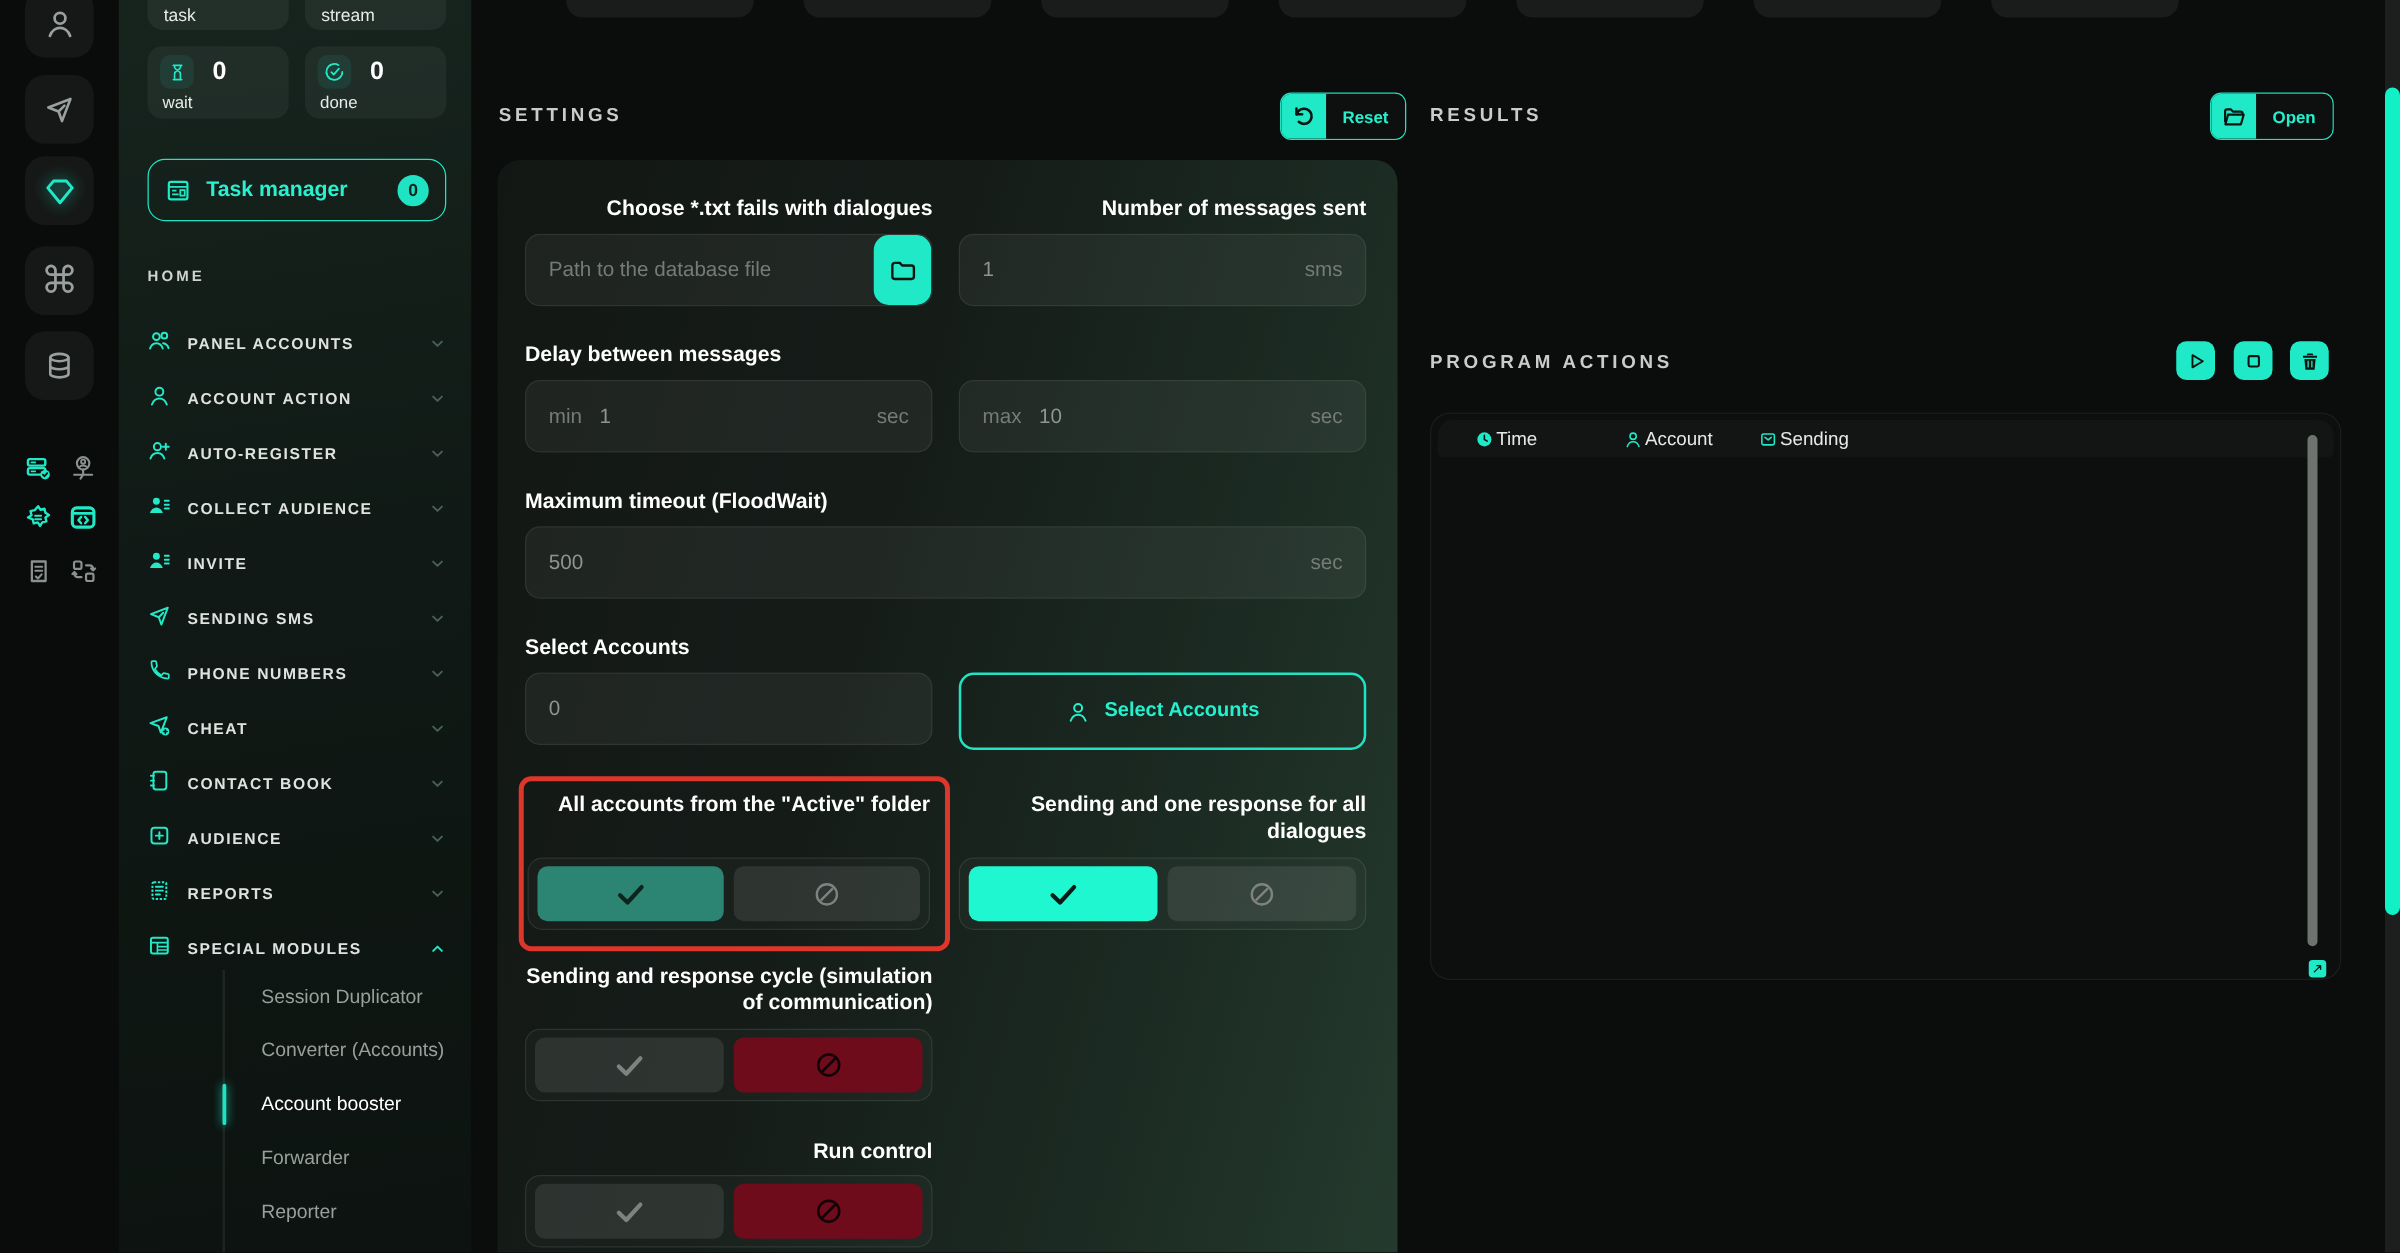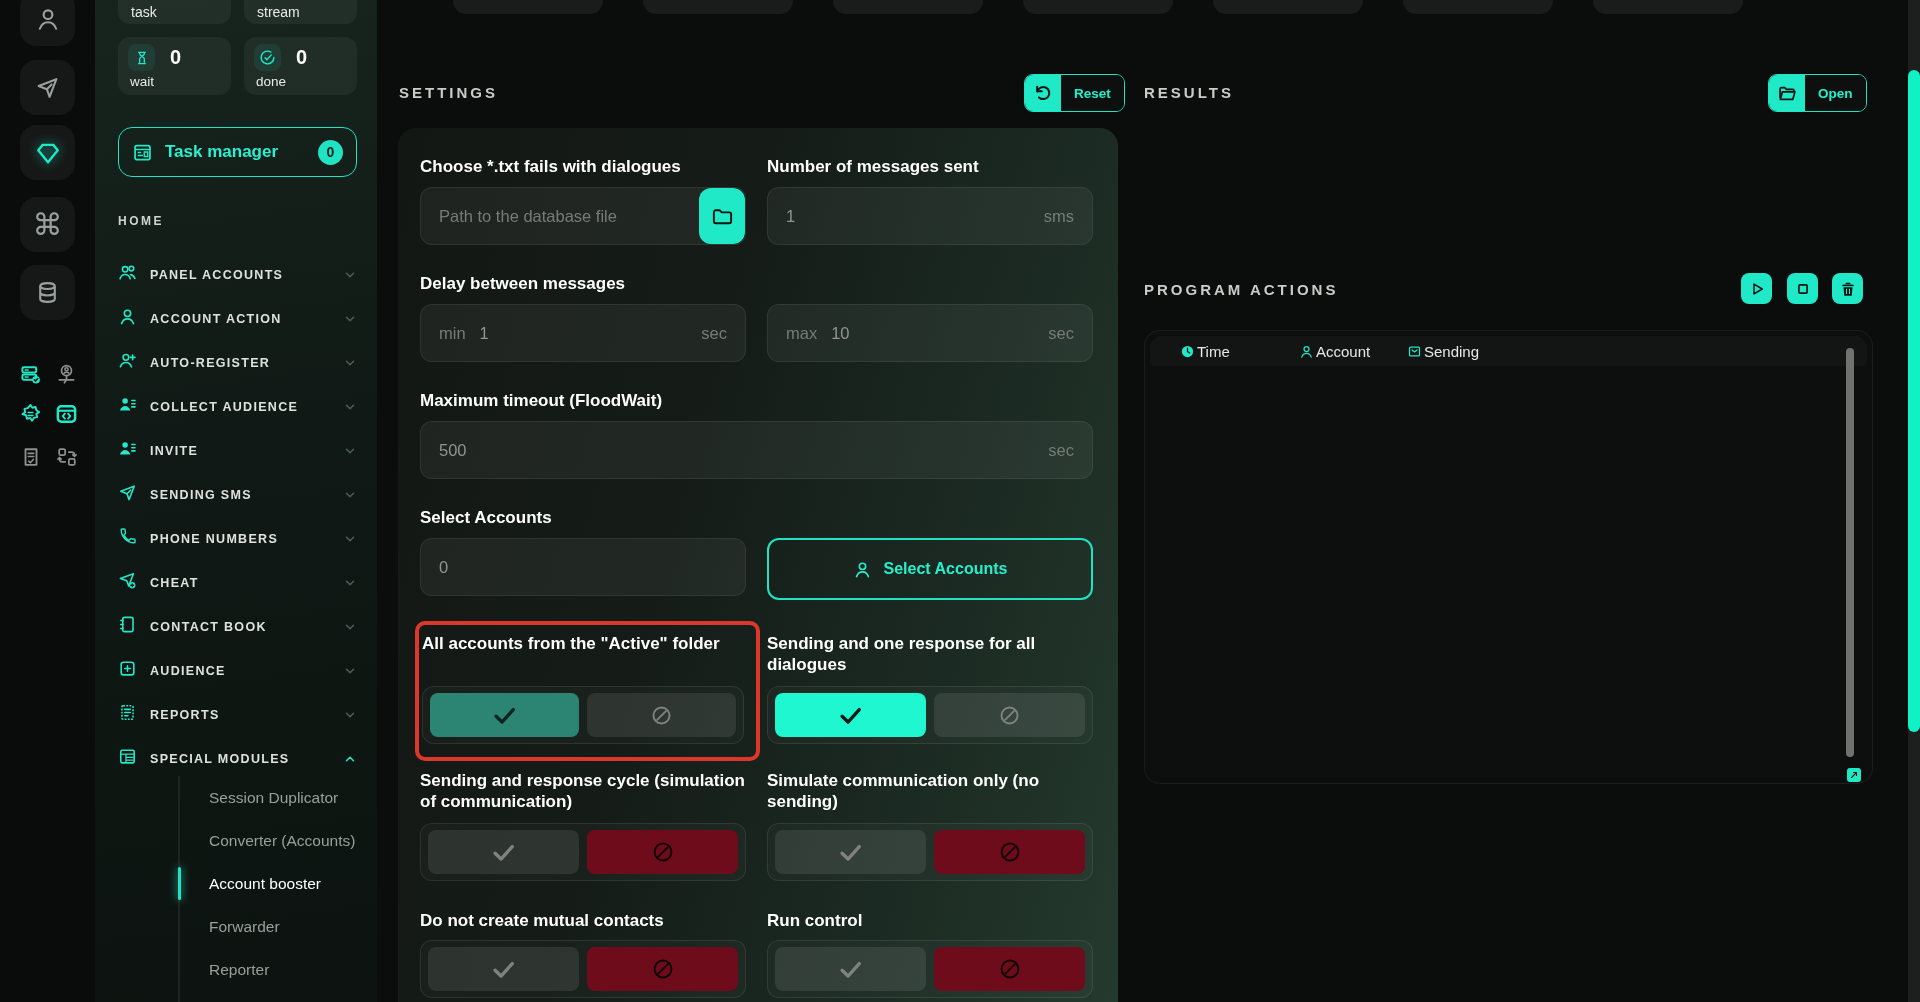--- a/index.html
+++ b/index.html
@@ -60,21 +60,21 @@
   .split-btn{display:flex;align-items:stretch;height:36px;border:1px solid #1fe3c2;border-radius:9px;
              overflow:hidden;cursor:pointer;}
   .split-sq{width:36px;background:#1fe9c7;display:flex;align-items:center;justify-content:center;color:#0b1512;}
   .split-tx{display:flex;align-items:center;padding:0 13px;background:#0e100f;color:#25f0cd;
             font-size:13.5px;font-weight:bold;}
 
   
   #panel{position:absolute;left:21px;top:128px;width:720px;height:874px;border-radius:18px 18px 0 0;
          background:linear-gradient(105deg,#131714 0%,#151c18 40%,#1b2a22 72%,#253a2e 100%);
          padding:29px 25px 0 22px;box-sizing:border-box;overflow:hidden;}
-  .form-grid{display:grid;grid-template-columns:1fr 1fr;column-gap:21px;}
+  .form-grid{display:grid;grid-template-columns:1fr 1fr;column-gap:21px;text-align:right;}
   .f-label{font-size:17px;font-weight:bold;color:#ffffff;margin-bottom:10px;line-height:1.18;}
   .mt{margin-top:29px;}
   .inp{height:58px;border-radius:12px;background:rgba(255,255,255,.055);border:1px solid rgba(255,255,255,.07);
        display:flex;align-items:center;padding:0 18px;box-sizing:border-box;font-size:16.5px;}
   .inp .ph{color:#757c78;}
   .inp .pre{color:#757c78;margin-right:14px;}
   .inp .val{color:#8f958f;}
   .inp .suf{margin-left:auto;color:#757c78;}
   .inp.with-btn{padding-right:0;position:relative;overflow:hidden;}
   .folder-btn{margin-left:auto;width:46px;height:100%;background:#1fe9c7;border-radius:12px;
@@ -602,53 +602,23 @@
                 <use href="#i-check"></use>
               </svg>
             </div>
           <div class="tbtn ban-on">
               <svg class="ic" width="24" height="24">
                 <use href="#i-ban"></use>
               </svg>
             </div>
         </div>
       </div>
-      <div>
-        <div class="tg-label">Simulate communication only (no sending)</div>
-        <div class="toggle">
-          <div class="tbtn off-dim">
-              <svg class="ic" width="27" height="27">
-                <use href="#i-check"></use>
-              </svg>
-            </div>
-          <div class="tbtn ban-on">
-              <svg class="ic" width="24" height="24">
-                <use href="#i-ban"></use>
-              </svg>
-            </div>
-        </div>
-      </div>
     </div>
 
     <div class="form-grid" style="margin-top:30px;">
-      <div>
-        <div class="tg-label short">Do not create mutual contacts</div>
-        <div class="toggle">
-          <div class="tbtn off-dim">
-              <svg class="ic" width="27" height="27">
-                <use href="#i-check"></use>
-              </svg>
-            </div>
-          <div class="tbtn ban-on">
-              <svg class="ic" width="24" height="24">
-                <use href="#i-ban"></use>
-              </svg>
-            </div>
-        </div>
-      </div>
       <div>
         <div class="tg-label short">Run control</div>
         <div class="toggle">
           <div class="tbtn off-dim">
               <svg class="ic" width="27" height="27">
                 <use href="#i-check"></use>
               </svg>
             </div>
           <div class="tbtn ban-on">
               <svg class="ic" width="24" height="24">

